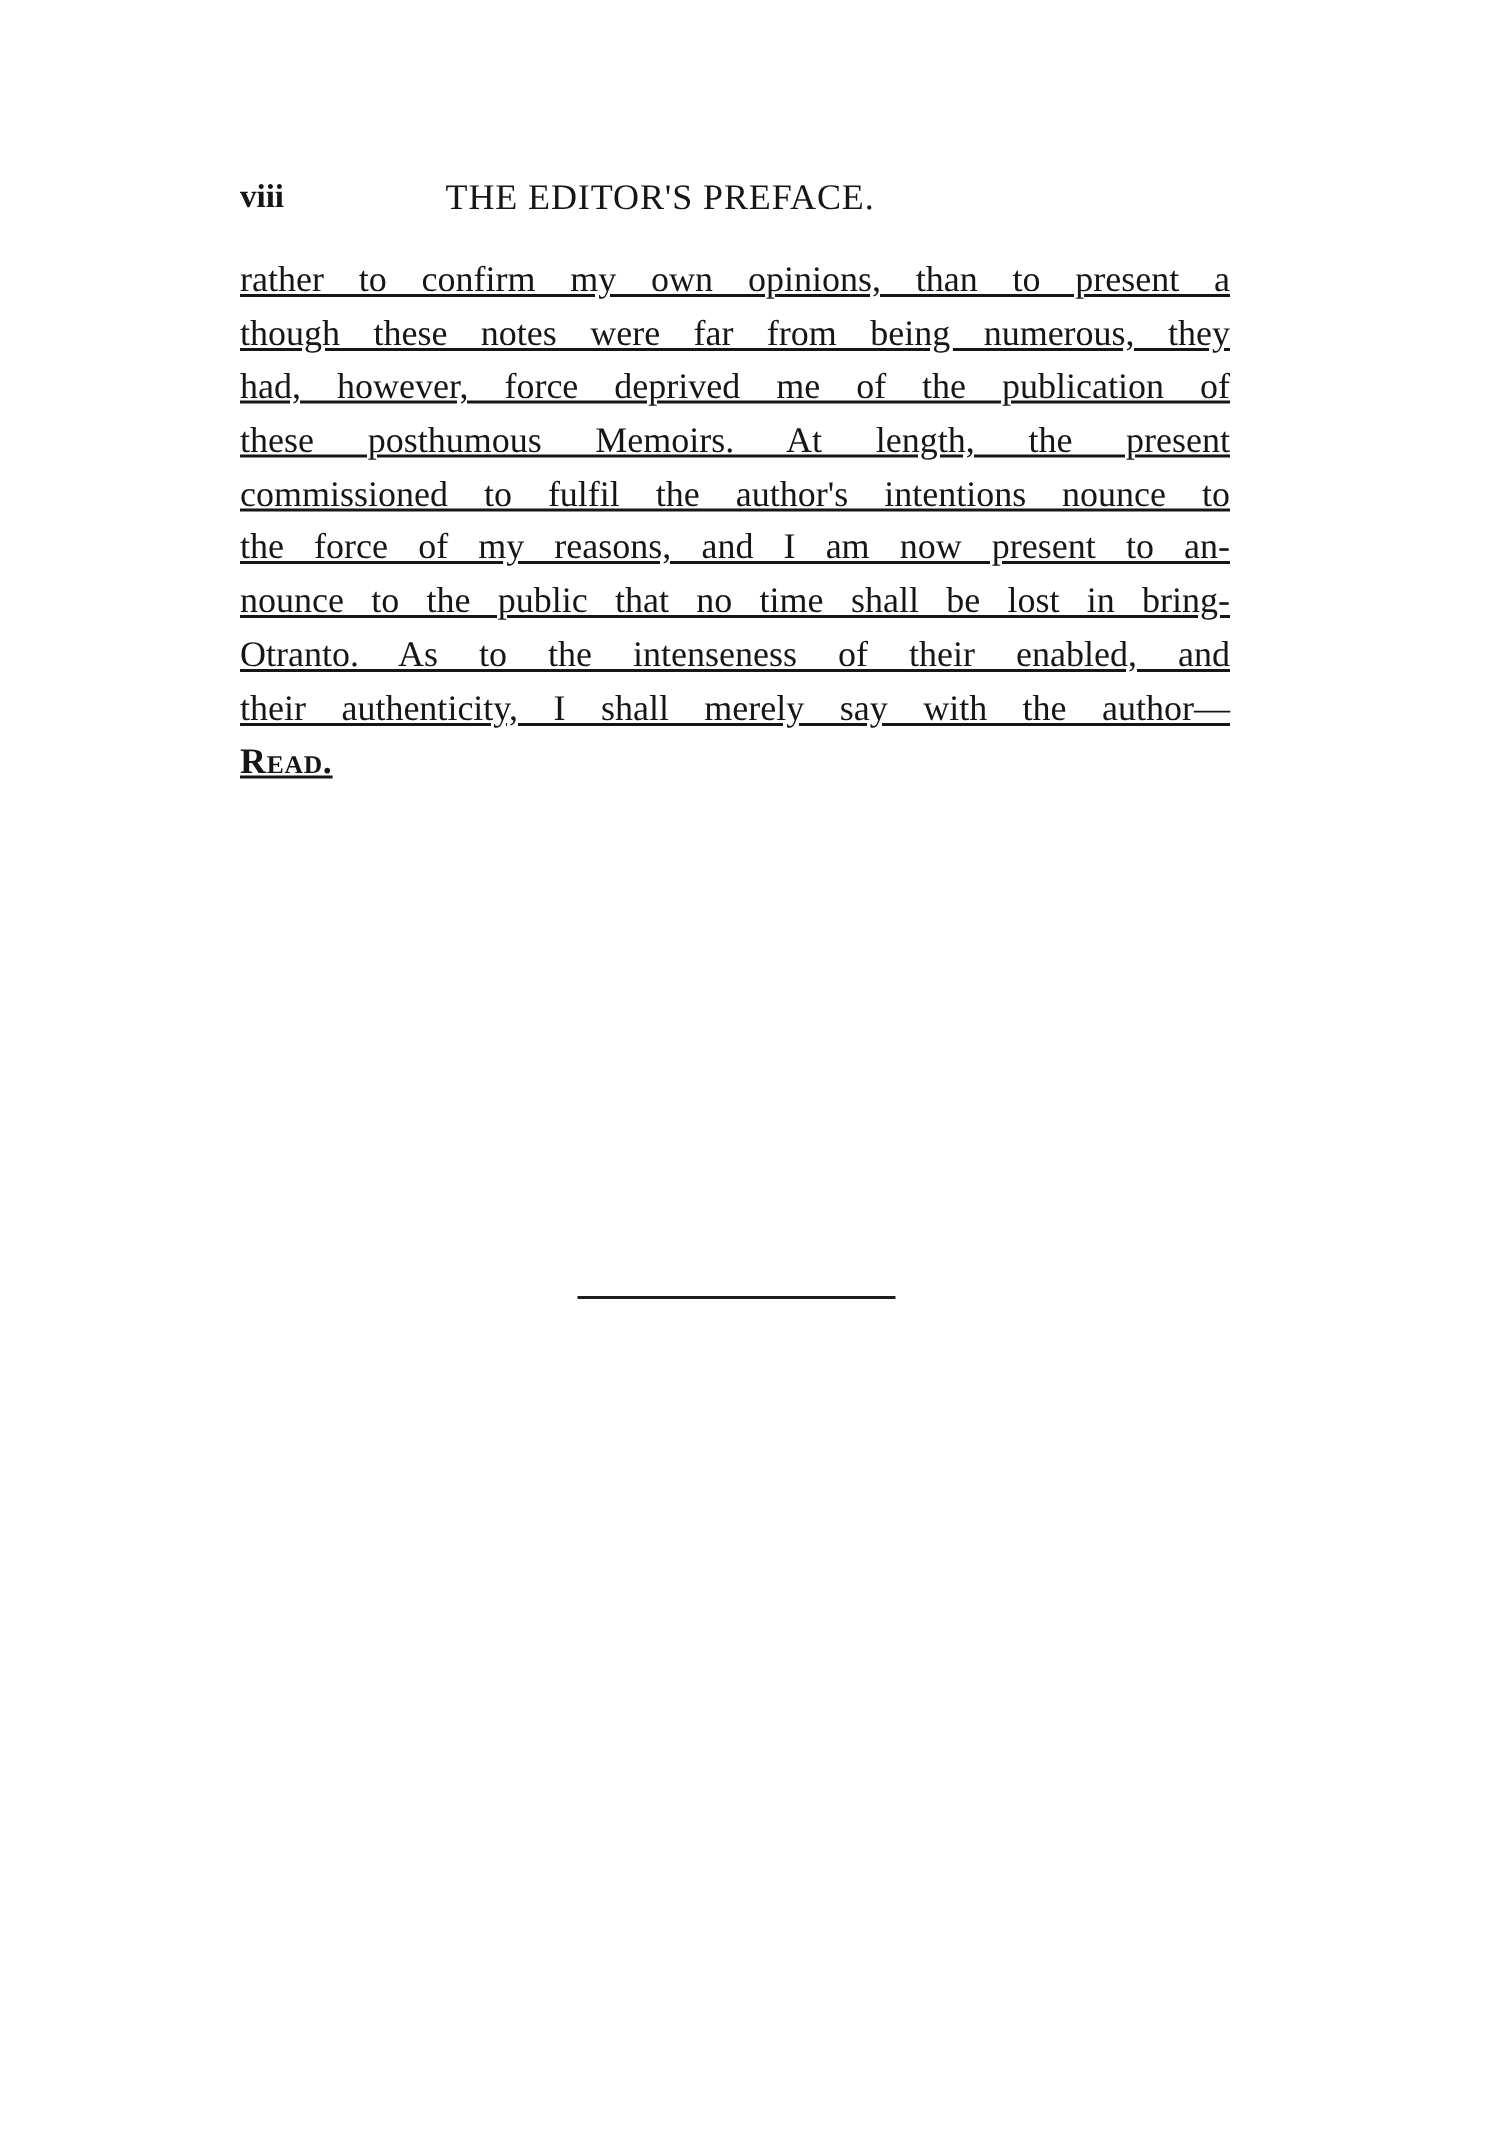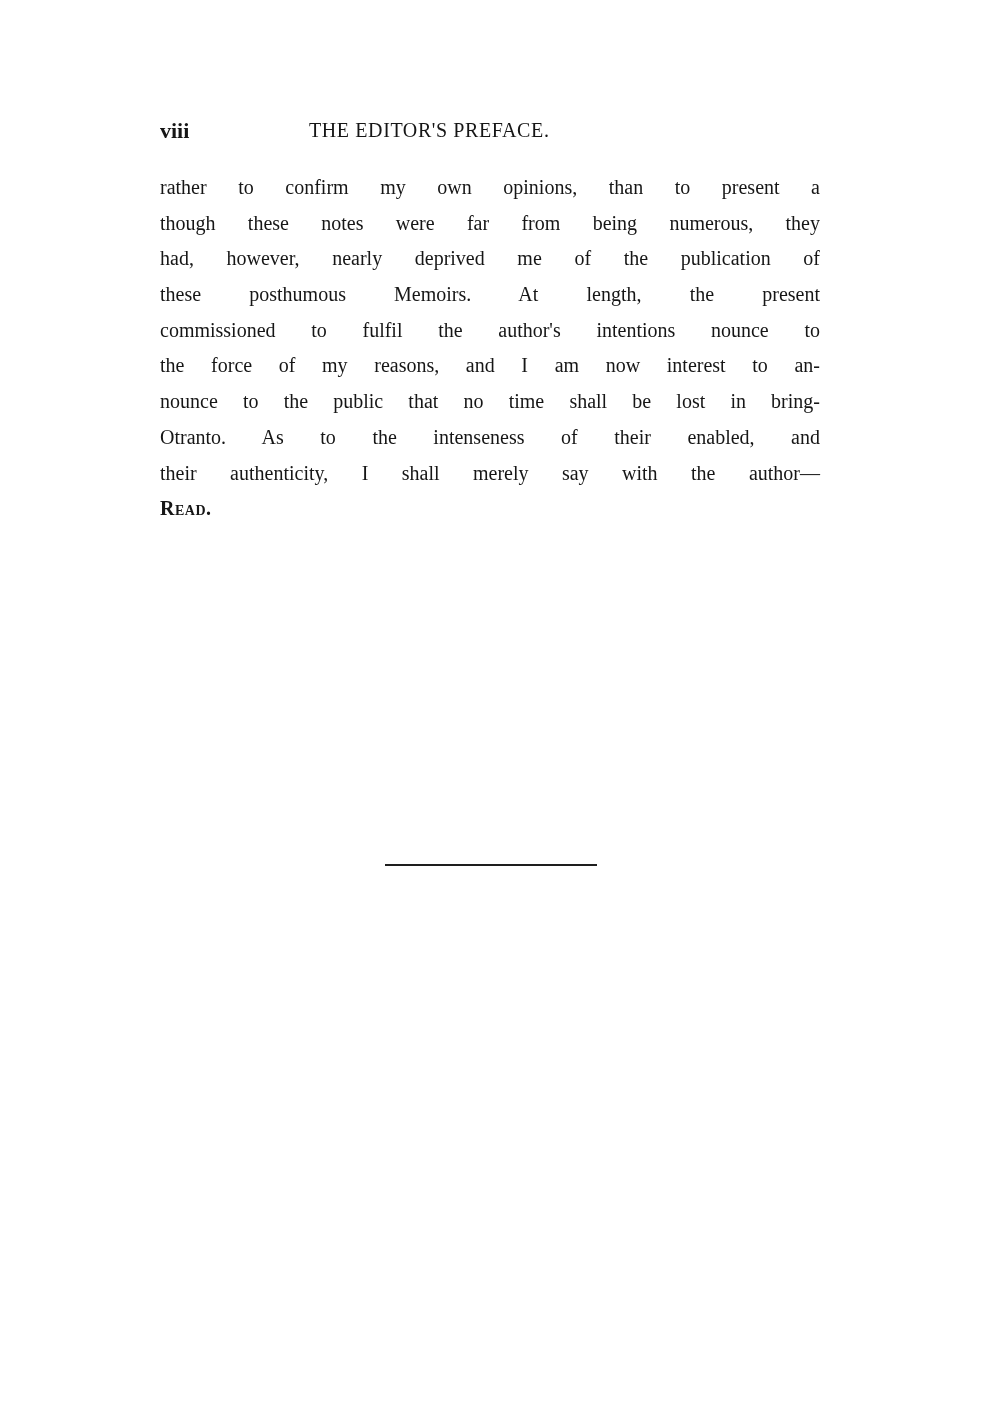--- a/index.html
+++ b/index.html
@@ -25,32 +25,33 @@
     .page-number {
       position: absolute;
       left: 0;
       top: 0;
       font-size: 22px;
       font-weight: bold;
       letter-spacing: 0px;
     }
     .head-title {
       position: absolute;
-      left: 149px;
+      left: 137px;
       top: 1px;
-      font-size: 20px;
+      font-size: 24px;
       letter-spacing: 0.6px;
     }
     .body-text {
       position: absolute;
       top: 170px;
       left: 160px;
       width: 660px;
-      font-size: 20px;
+      font-size: 24px;
       line-height: 35.7px;
+      text-decoration: underline;
     }
     .line {
       display: block;
       white-space: nowrap;
       text-align: justify;
       text-align-last: justify;
       height: 35.7px;
     }
     .line.last {
       text-align: left;
@@ -75,23 +76,23 @@
 <body>
 
 <div class="running-head">
   <span class="page-number">viii</span>
   <span class="head-title">THE EDITOR'S PREFACE.</span>
 </div>
 
 <div class="body-text">
   <span class="line">rather to confirm my own opinions, than to present a</span>
   <span class="line">though these notes were far from being numerous, they</span>
-  <span class="line">had, however, nearly deprived me of the publication of</span>
+  <span class="line">had, however, force deprived me of the publication of</span>
   <span class="line">these posthumous Memoirs. At length, the present</span>
   <span class="line">commissioned to fulfil the author's intentions nounce to</span>
-  <span class="line">the force of my reasons, and I am now interest to an-</span>
+  <span class="line">the force of my reasons, and I am now present to an-</span>
   <span class="line">nounce to the public that no time shall be lost in bring-</span>
   <span class="line">Otranto. As to the intenseness of their enabled, and</span>
   <span class="line">their authenticity, I shall merely say with the author—</span>
   <span class="line last"><span class="read-word">Read.</span></span>
 </div>
 
 <div class="section-rule"></div>
 
 </body></html>

